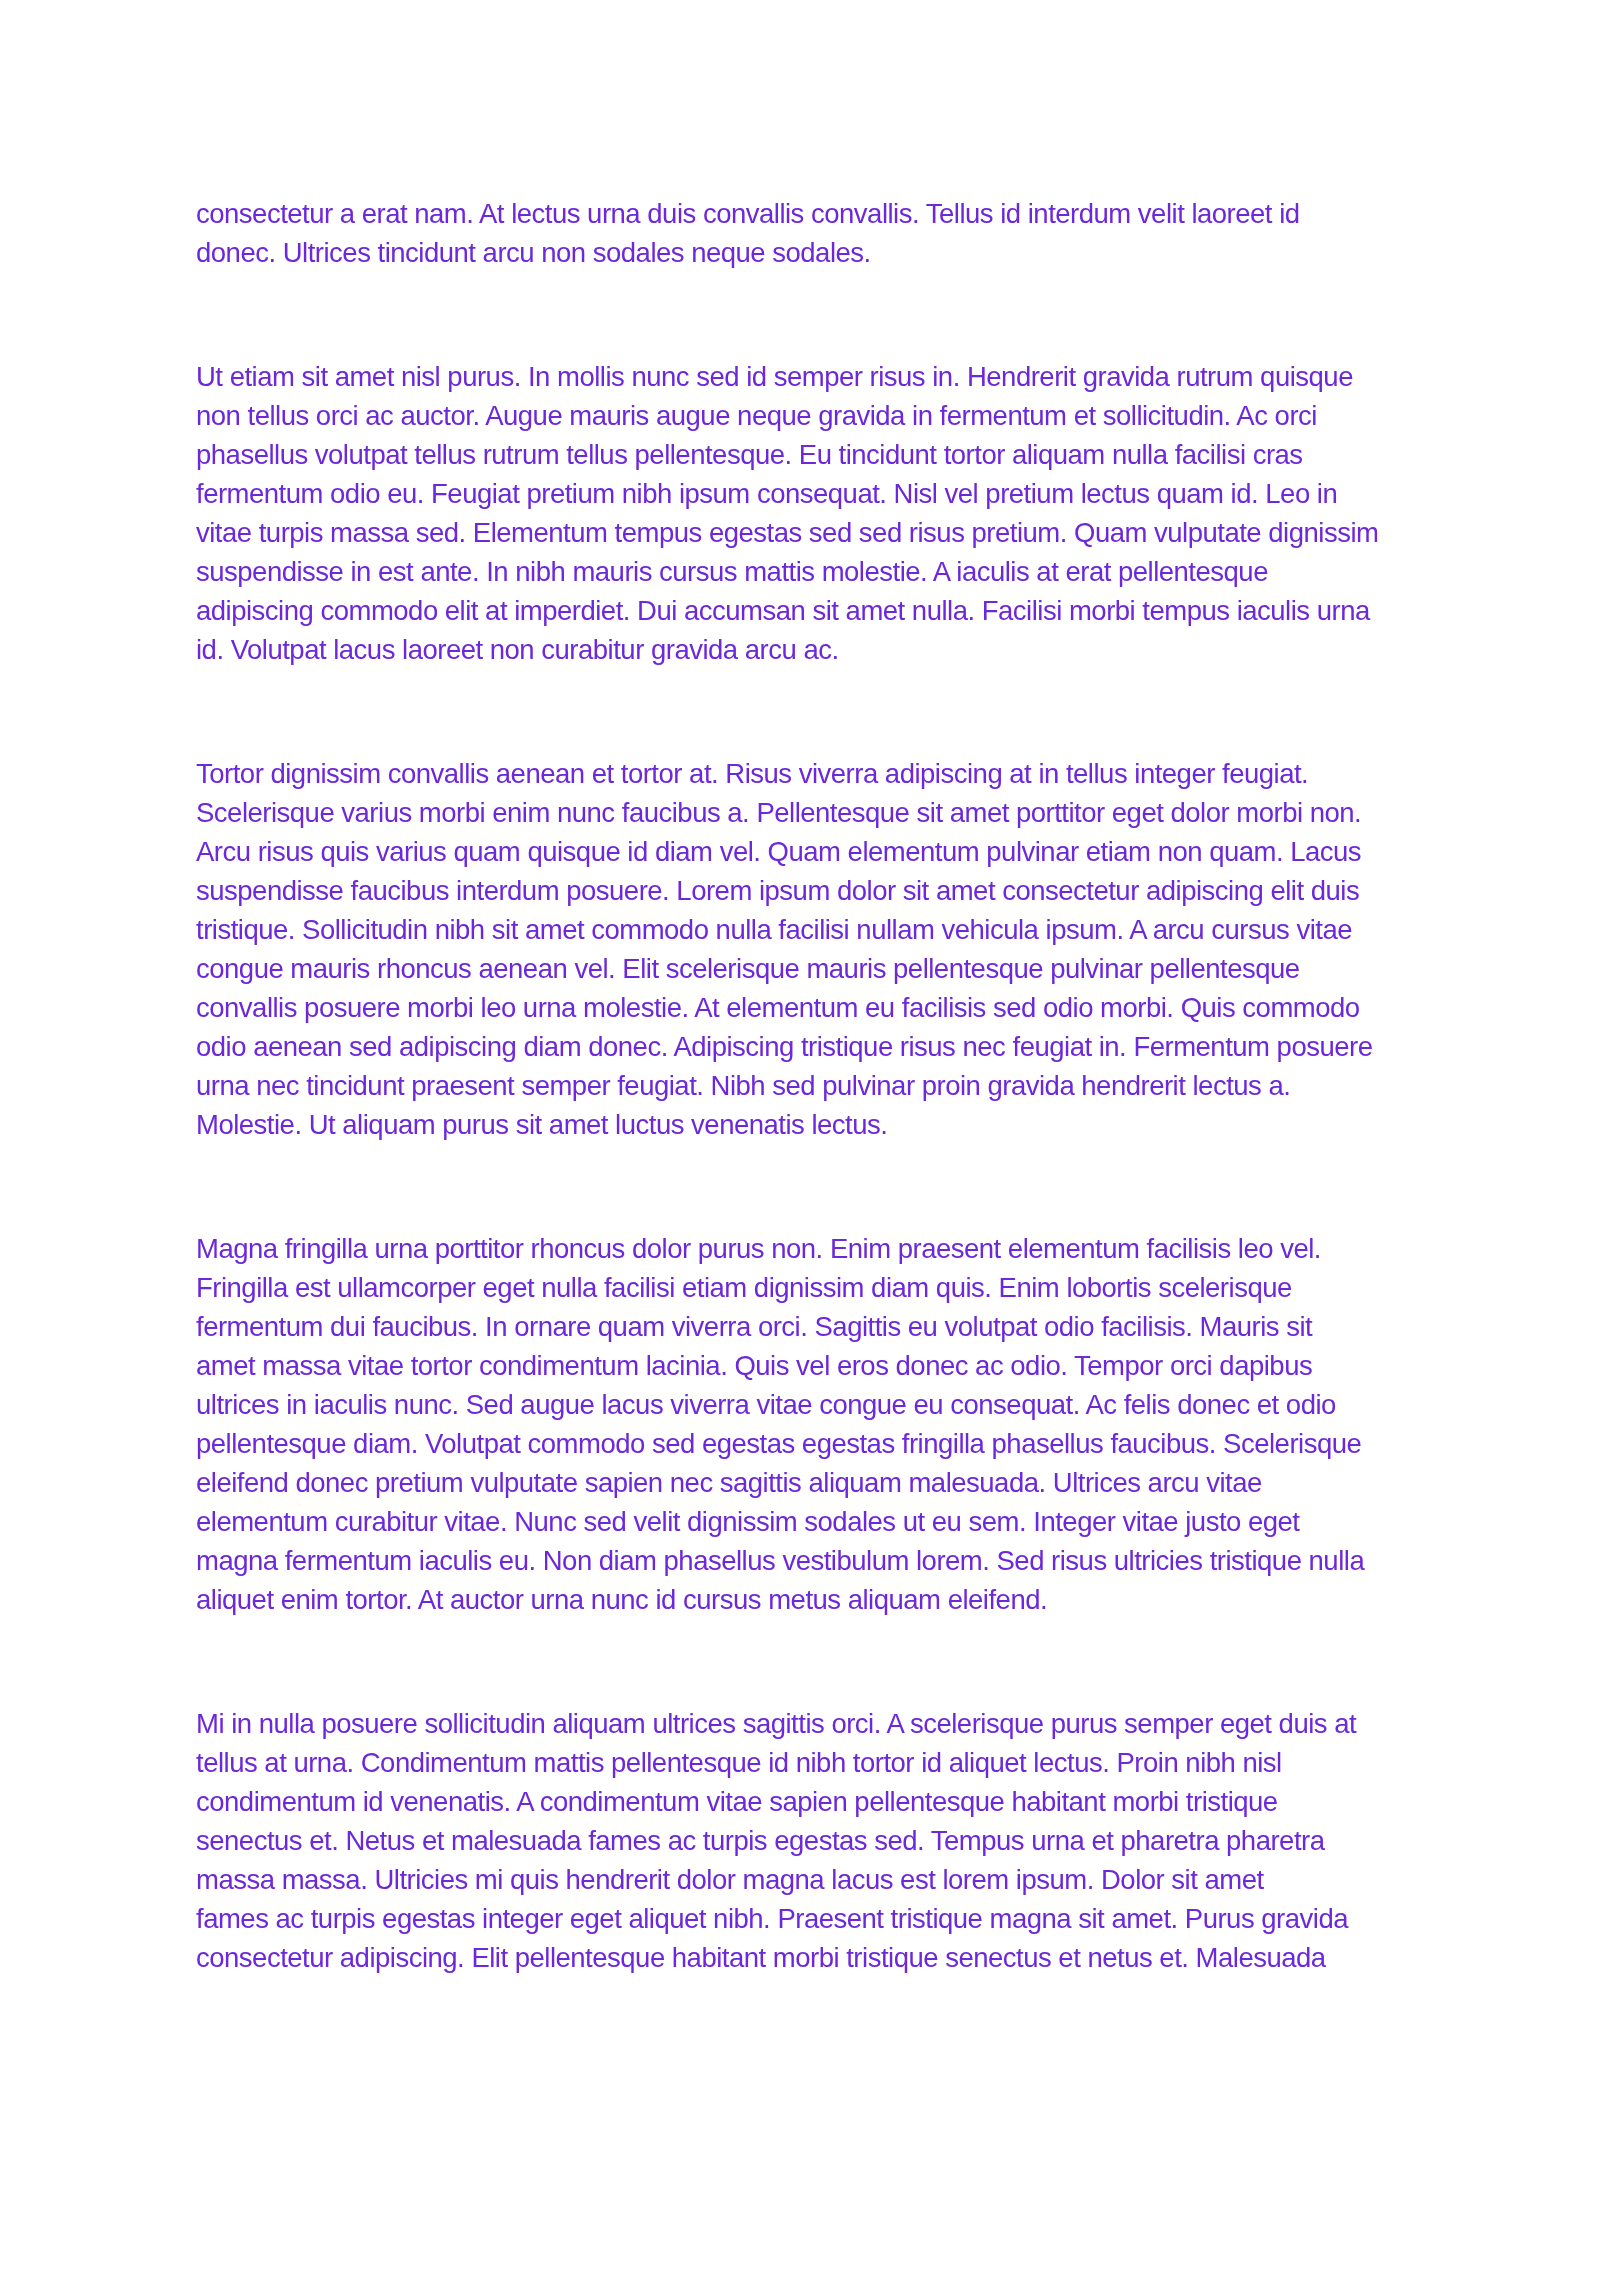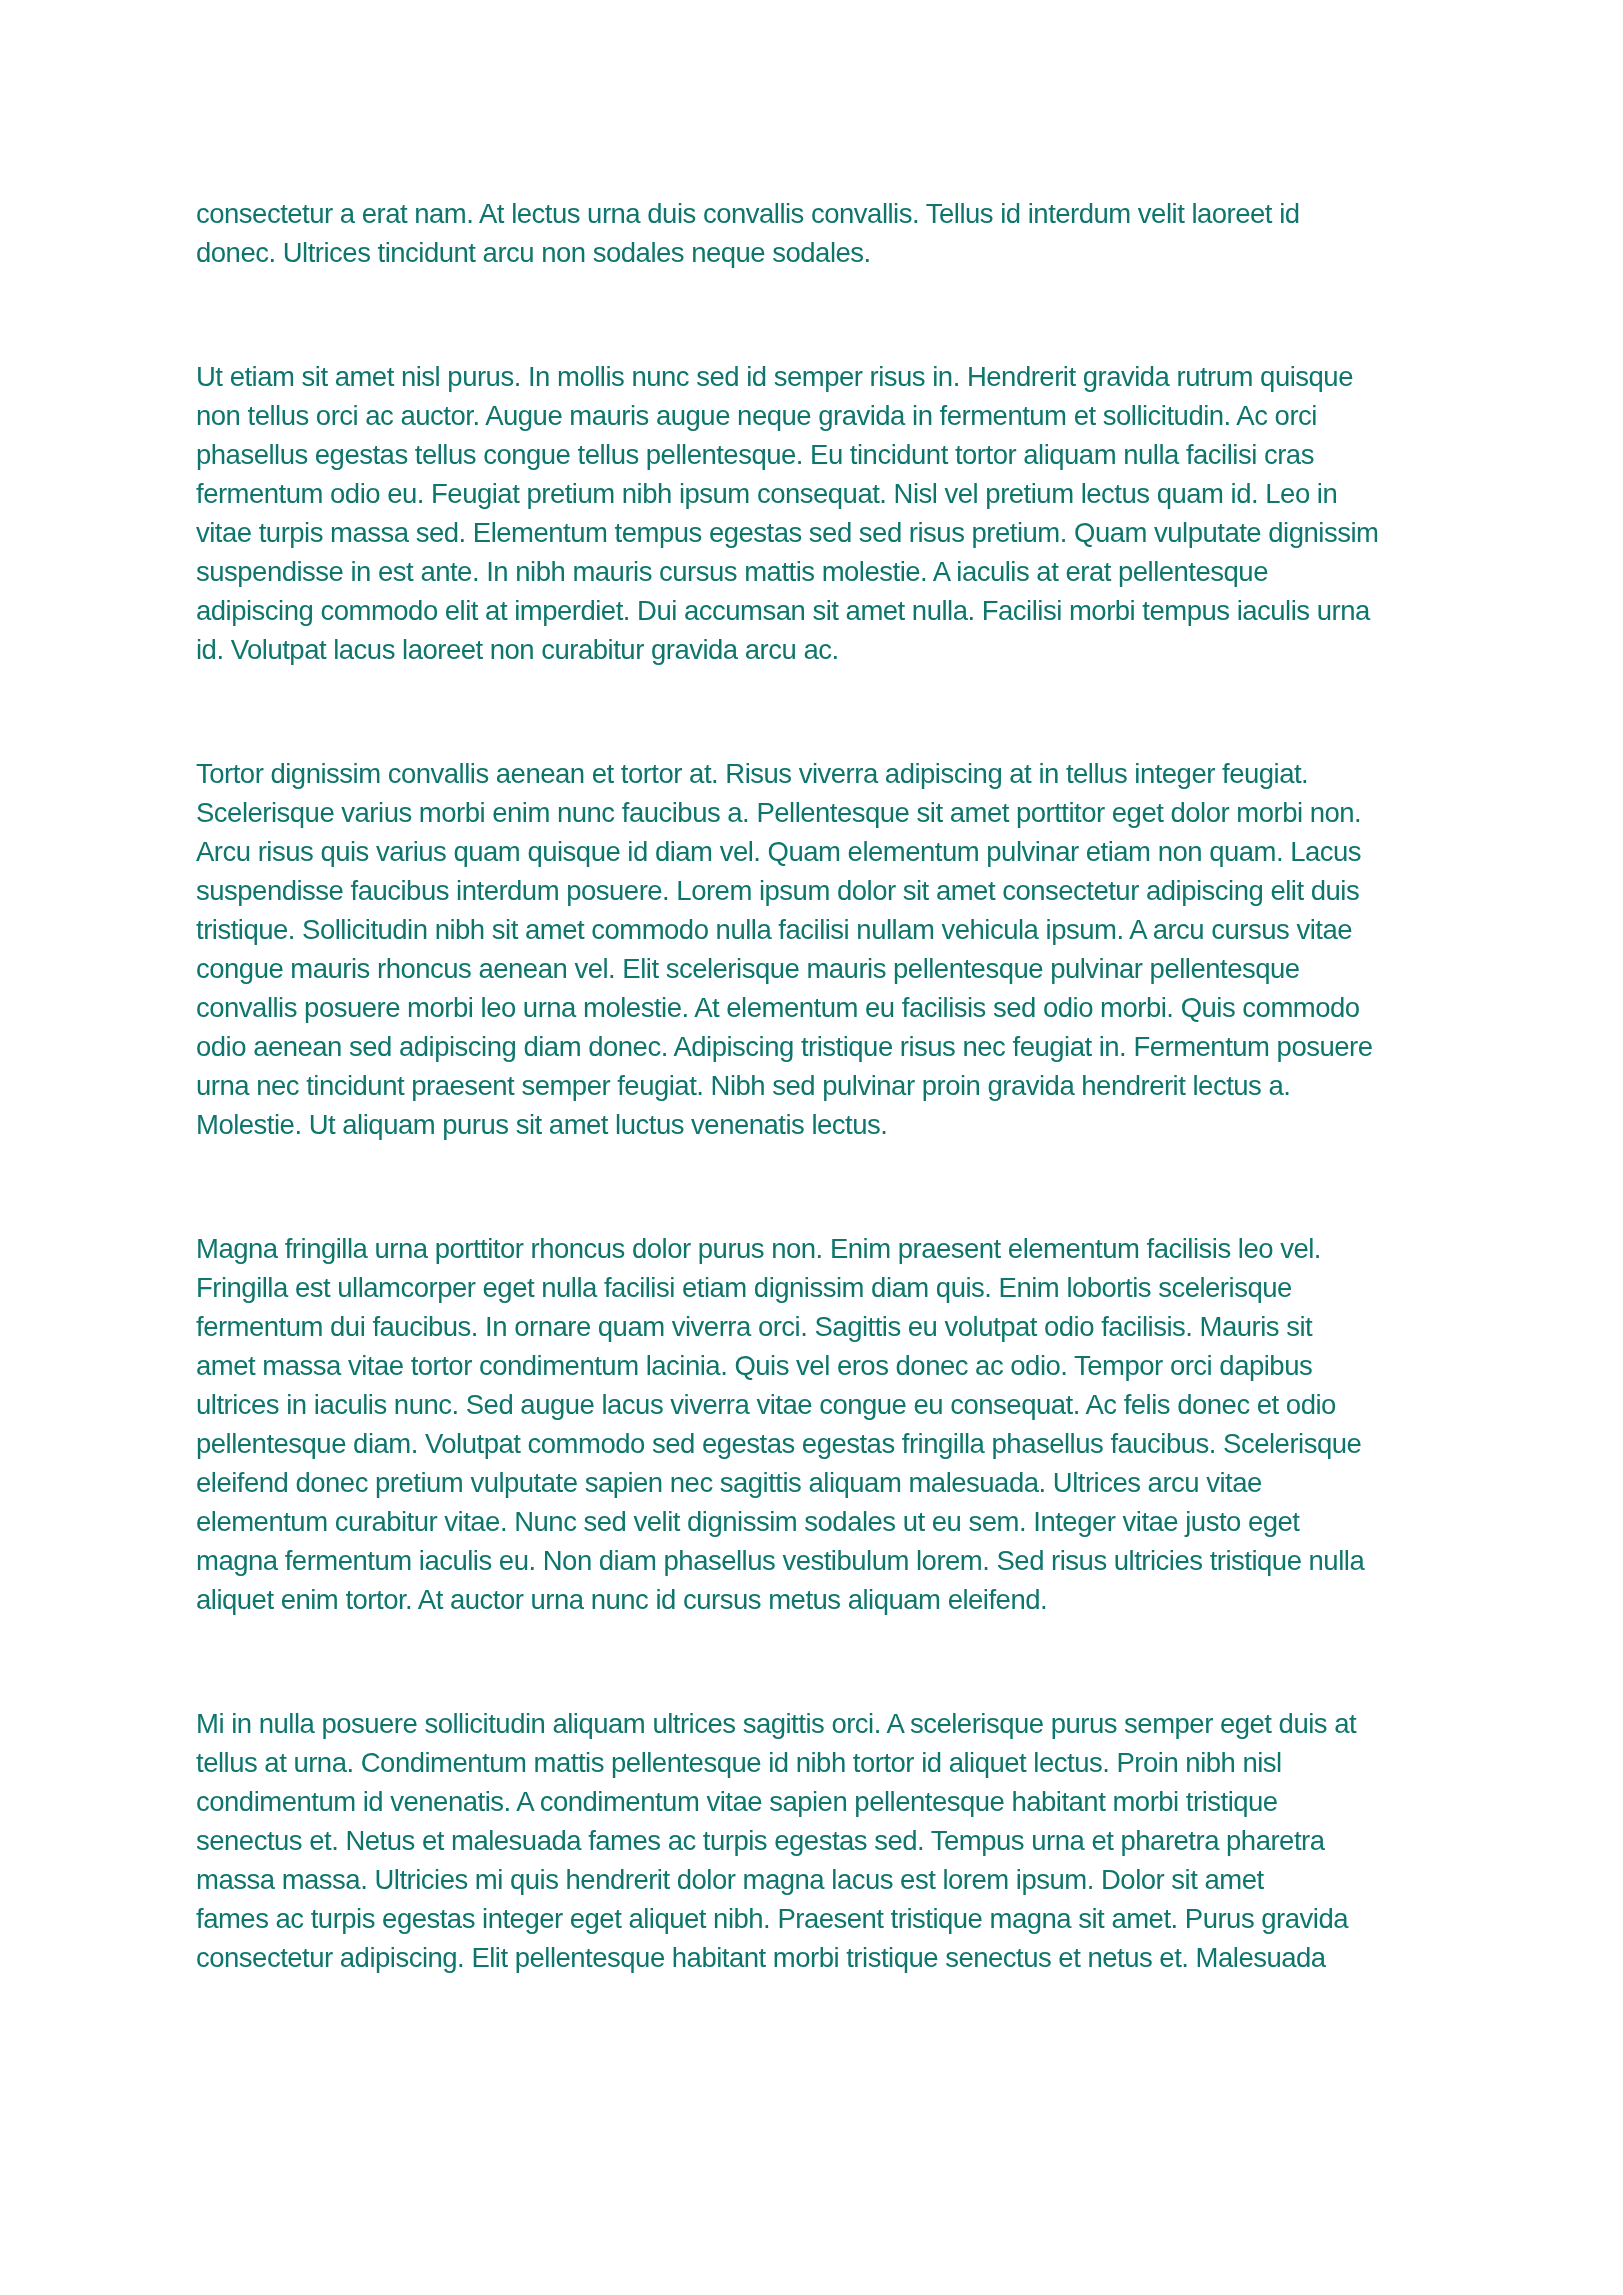--- a/index.html
+++ b/index.html
@@ -34,29 +34,29 @@
   }
   .line {
     white-space: nowrap;
     height: 39px;
   }
 </style>
 </head>
 <body>
 
 <div class="page" style="background: rgb(255, 255, 255);">
-  <div class="text-block" style="color: #0f766e;">
+  <div class="text-block" style="color: #6d28d9;">
       <div class="paragraph">
         <div class="line">consectetur a erat nam. At lectus urna duis convallis convallis. Tellus id interdum velit laoreet id</div>
         <div class="line">donec. Ultrices tincidunt arcu non sodales neque sodales.</div>
       </div>
       <div class="paragraph">
         <div class="line">Ut etiam sit amet nisl purus. In mollis nunc sed id semper risus in. Hendrerit gravida rutrum quisque</div>
         <div class="line">non tellus orci ac auctor. Augue mauris augue neque gravida in fermentum et sollicitudin. Ac orci</div>
-        <div class="line">phasellus egestas tellus congue tellus pellentesque. Eu tincidunt tortor aliquam nulla facilisi cras</div>
+        <div class="line">phasellus volutpat tellus rutrum tellus pellentesque. Eu tincidunt tortor aliquam nulla facilisi cras</div>
         <div class="line">fermentum odio eu. Feugiat pretium nibh ipsum consequat. Nisl vel pretium lectus quam id. Leo in</div>
         <div class="line">vitae turpis massa sed. Elementum tempus egestas sed sed risus pretium. Quam vulputate dignissim</div>
         <div class="line">suspendisse in est ante. In nibh mauris cursus mattis molestie. A iaculis at erat pellentesque</div>
         <div class="line">adipiscing commodo elit at imperdiet. Dui accumsan sit amet nulla. Facilisi morbi tempus iaculis urna</div>
         <div class="line">id. Volutpat lacus laoreet non curabitur gravida arcu ac.</div>
       </div>
       <div class="paragraph">
         <div class="line">Tortor dignissim convallis aenean et tortor at. Risus viverra adipiscing at in tellus integer feugiat.</div>
         <div class="line">Scelerisque varius morbi enim nunc faucibus a. Pellentesque sit amet porttitor eget dolor morbi non.</div>
         <div class="line">Arcu risus quis varius quam quisque id diam vel. Quam elementum pulvinar etiam non quam. Lacus</div>

